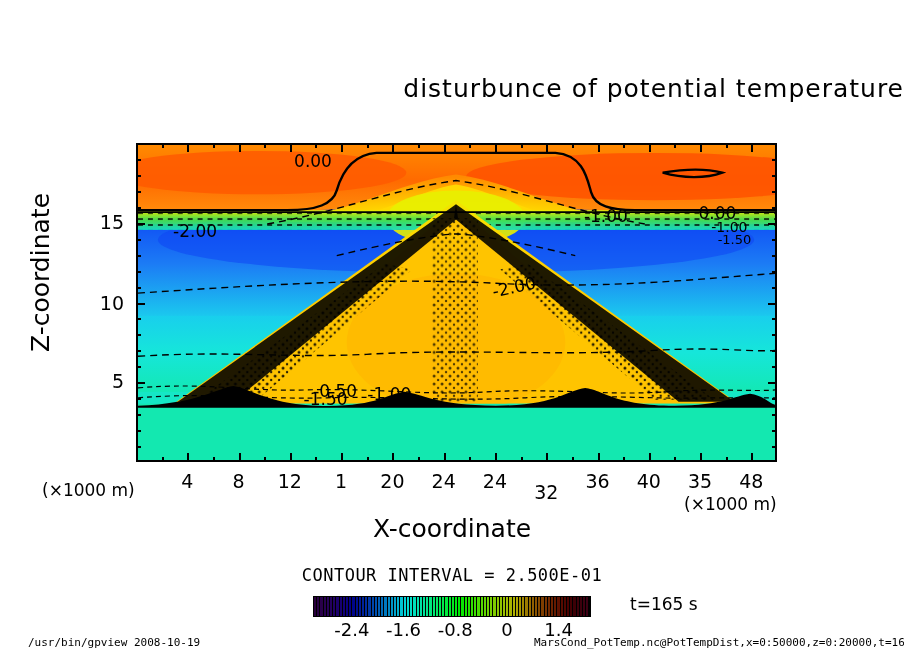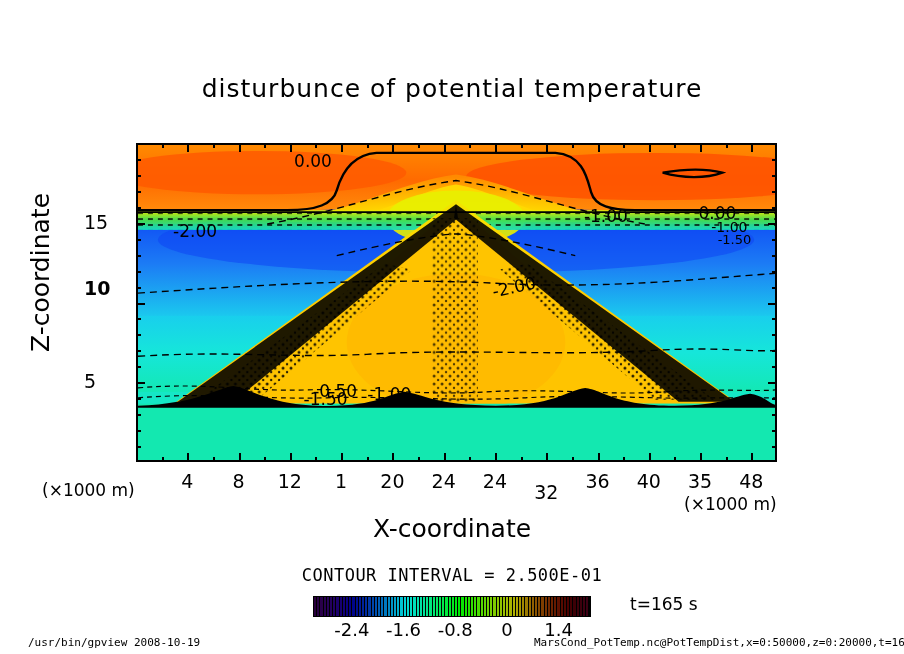--- a/index.html
+++ b/index.html
@@ -1,28 +1,28 @@
 <!DOCTYPE html>
 <html><head>
 <meta charset="utf-8">
 <style>
   html,body{margin:0;padding:0;background:#ffffff;}
   body{width:904px;height:654px;position:relative;overflow:hidden;
        font-family:"DejaVu Sans Mono","Liberation Mono",monospace;color:#000;}
   .abs{position:absolute;}
-  #title{left:0;top:74px;width:904px;text-align:center;font-size:25px;
+  #title{left:0;top:74px;width:904px;text-align:right;font-size:25px;
          letter-spacing:1px;font-family:"DejaVu Sans","Liberation Sans",sans-serif;}
   #plot-frame{left:136px;top:143px;width:641px;height:319px;border:2px solid #000;
               box-sizing:border-box;overflow:hidden;background:#13e8b0;}
   #field{position:absolute;left:0;top:0;width:100%;height:100%;}
   .tick{position:absolute;background:#000;}
   #ylabel{left:-60px;top:258px;width:200px;text-align:center;font-size:25px;
           transform:rotate(-90deg);transform-origin:center center;
           font-family:"DejaVu Sans","Liberation Sans",sans-serif;}
-  .ytick-lab{position:absolute;width:40px;text-align:left;font-size:19px;
+  .ytick-lab{position:absolute;width:40px;text-align:right;font-size:19px;
              font-family:"DejaVu Sans","Liberation Sans",sans-serif;}
   .xtick-lab{position:absolute;width:40px;text-align:center;font-size:19px;
              font-family:"DejaVu Sans","Liberation Sans",sans-serif;}
   #xlabel{left:0;top:514px;width:904px;text-align:center;font-size:25px;
           font-family:"DejaVu Sans","Liberation Sans",sans-serif;}
   .unit{font-size:17px;font-family:"DejaVu Sans","Liberation Sans",sans-serif;}
   #ci-text{left:0;top:565px;width:904px;text-align:center;font-size:17px;
            letter-spacing:0.5px;}
   #colorbar{left:313px;top:596px;width:278px;height:21px;border:1px solid #000;
             box-sizing:border-box;overflow:hidden;display:flex;background:#000;}
@@ -243,21 +243,21 @@
     <div class="abs tick" style="top: 222.75px; height: 2px; width: 9px; left: 768px;"></div>
     <div class="abs tick" style="top: 206.8px; height: 2px; width: 5px; left: 136px;"></div>
     <div class="abs tick" style="top: 206.8px; height: 2px; width: 5px; left: 772px;"></div>
     <div class="abs tick" style="top: 190.85px; height: 2px; width: 5px; left: 136px;"></div>
     <div class="abs tick" style="top: 190.85px; height: 2px; width: 5px; left: 772px;"></div>
     <div class="abs tick" style="top: 174.9px; height: 2px; width: 5px; left: 136px;"></div>
     <div class="abs tick" style="top: 174.9px; height: 2px; width: 5px; left: 772px;"></div>
     <div class="abs tick" style="top: 158.95px; height: 2px; width: 5px; left: 136px;"></div>
     <div class="abs tick" style="top: 158.95px; height: 2px; width: 5px; left: 772px;"></div>
     <div class="abs ytick-lab" style="left: 84px; top: 370.25px;">5</div>
-    <div class="abs ytick-lab" style="left: 84px; top: 277px; font-weight: bold;">10</div>
+    <div class="abs ytick-lab" style="left: 84px; top: 292px;">10</div>
     <div class="abs ytick-lab" style="left: 84px; top: 210.75px;">15</div>
   </div>
 
 <div class="abs" id="ylabel">Z-coordinate</div>
 <div class="abs" id="xlabel">X-coordinate</div>
 <div class="abs unit" style="left:42px;top:480px;">(×1000 m)</div>
 <div class="abs unit" style="left:684px;top:494px;">(×1000 m)</div>
 
 <div class="abs" id="ci-text">CONTOUR INTERVAL = 2.500E-01</div>
 

